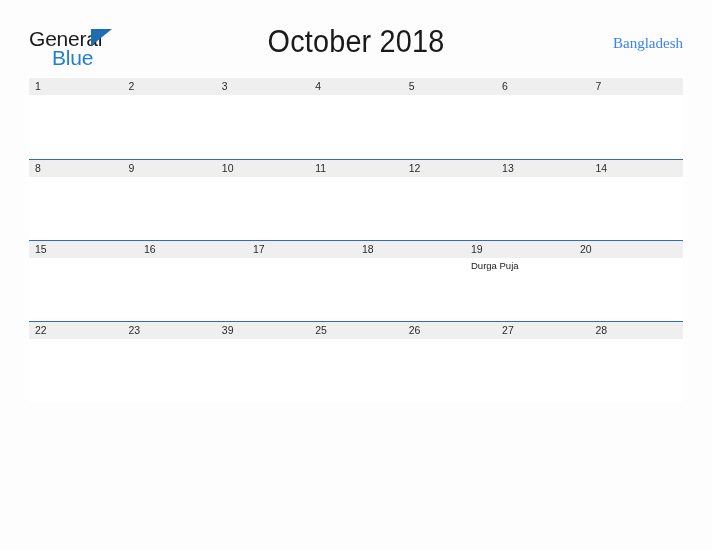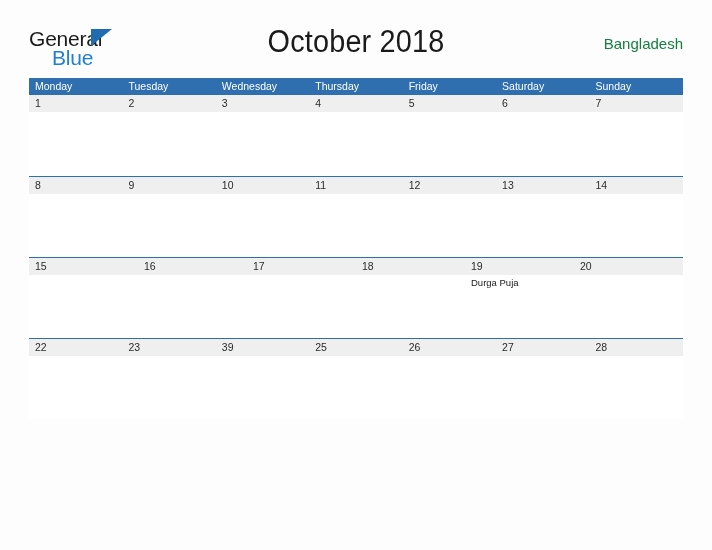--- a/index.html
+++ b/index.html
@@ -77,23 +77,24 @@
     font-family: "Liberation Sans Narrow", "Liberation Sans", sans-serif;
     transform: scaleX(0.93);
     letter-spacing: 0.2px;
   }
 
   .cal-region {
     position: absolute;
     right: 0;
     top: 11px;
     font-size: 15px;
-    color: #15803d;
+    color: #3b82f6;
     text-align: right;
     white-space: nowrap;
+    font-family: Liberation Serif, serif;
   }
 
   
   .calendar {
     position: absolute;
     left: 29px;
     top: 78px;
     width: 654px;
   }
 
@@ -174,29 +175,20 @@
       <span class="logo-flag"></span>
       <span class="logo-blue">Blue</span>
     </div>
 
     <div class="cal-title">October 2018</div>
 
     <div class="cal-region">Bangladesh</div>
   </div>
 
   <div class="calendar">
-    <div class="dow-row" id="dow-row">
-        <div class="dow-cell">Monday</div>
-        <div class="dow-cell">Tuesday</div>
-        <div class="dow-cell">Wednesday</div>
-        <div class="dow-cell">Thursday</div>
-        <div class="dow-cell">Friday</div>
-        <div class="dow-cell">Saturday</div>
-        <div class="dow-cell">Sunday</div>
-      </div>
     <div id="weeks-container">
         <div class="week-row first">
           <div class="band"></div>
           <div class="week-cells">
             <div class="day-cell">
               <div class="day-num">1</div>
             </div>
             <div class="day-cell">
               <div class="day-num">2</div>
             </div>

